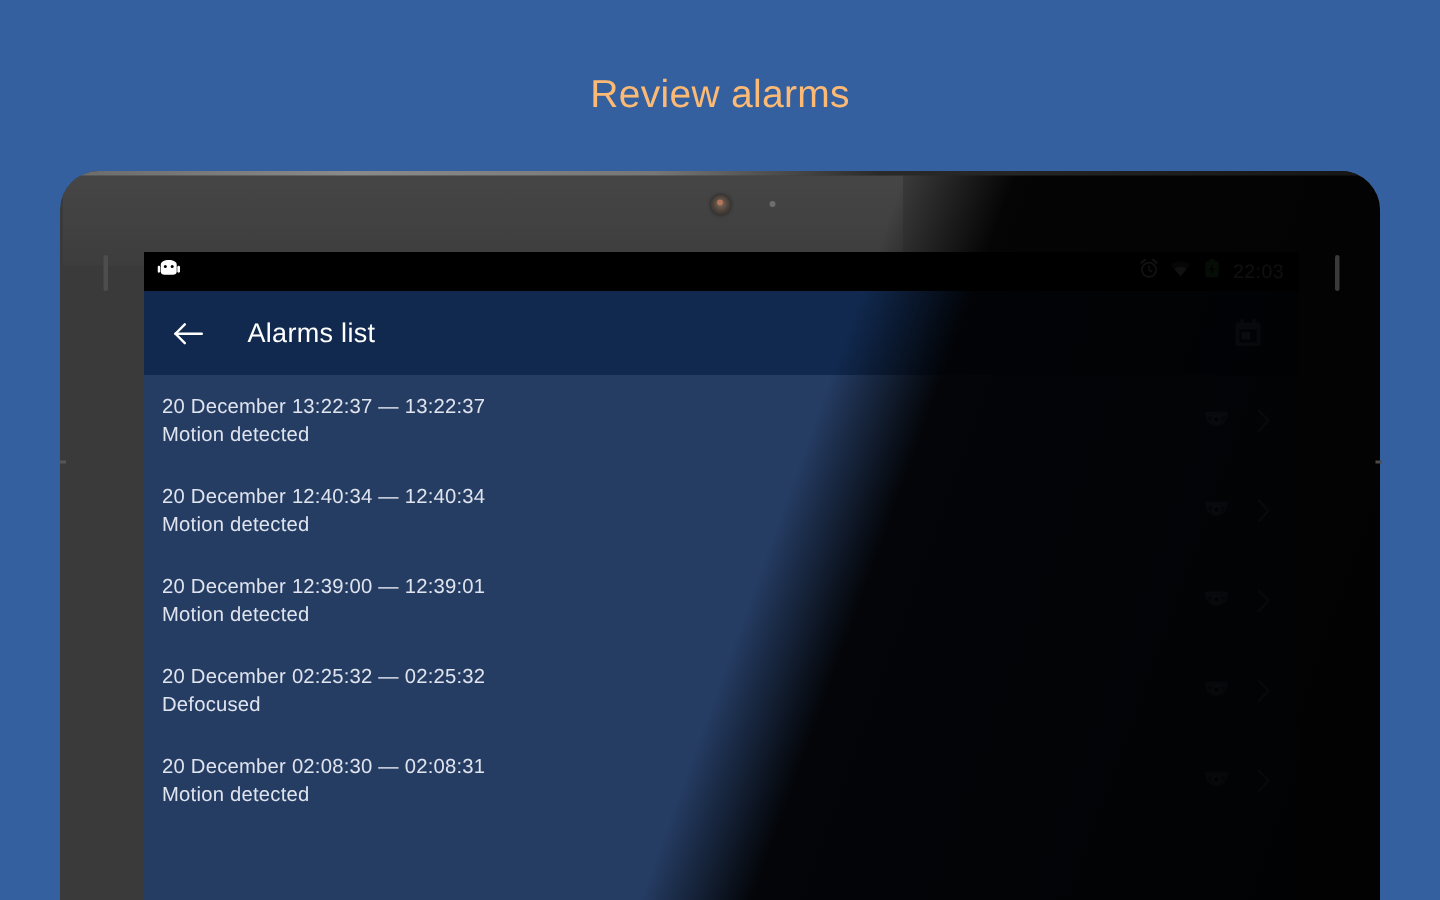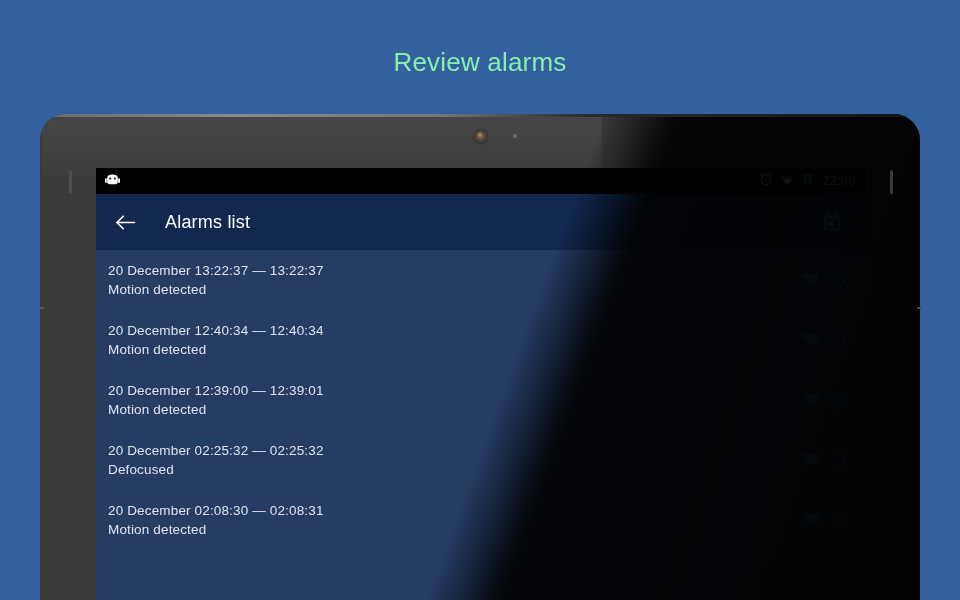--- a/index.html
+++ b/index.html
@@ -16,21 +16,21 @@
   }
 
   
   .promo-title {
     position: absolute;
     top: 44px;
     left: 0;
     width: 960px;
     text-align: center;
     font-size: 26px;
-    color: #86efac;
+    color: #fdba74;
     letter-spacing: 0.2px;
     font-weight: 400;
     line-height: 36px;
   }
 
   
   .device {
     position: absolute;
     left: 40px;
     top: 114px;

